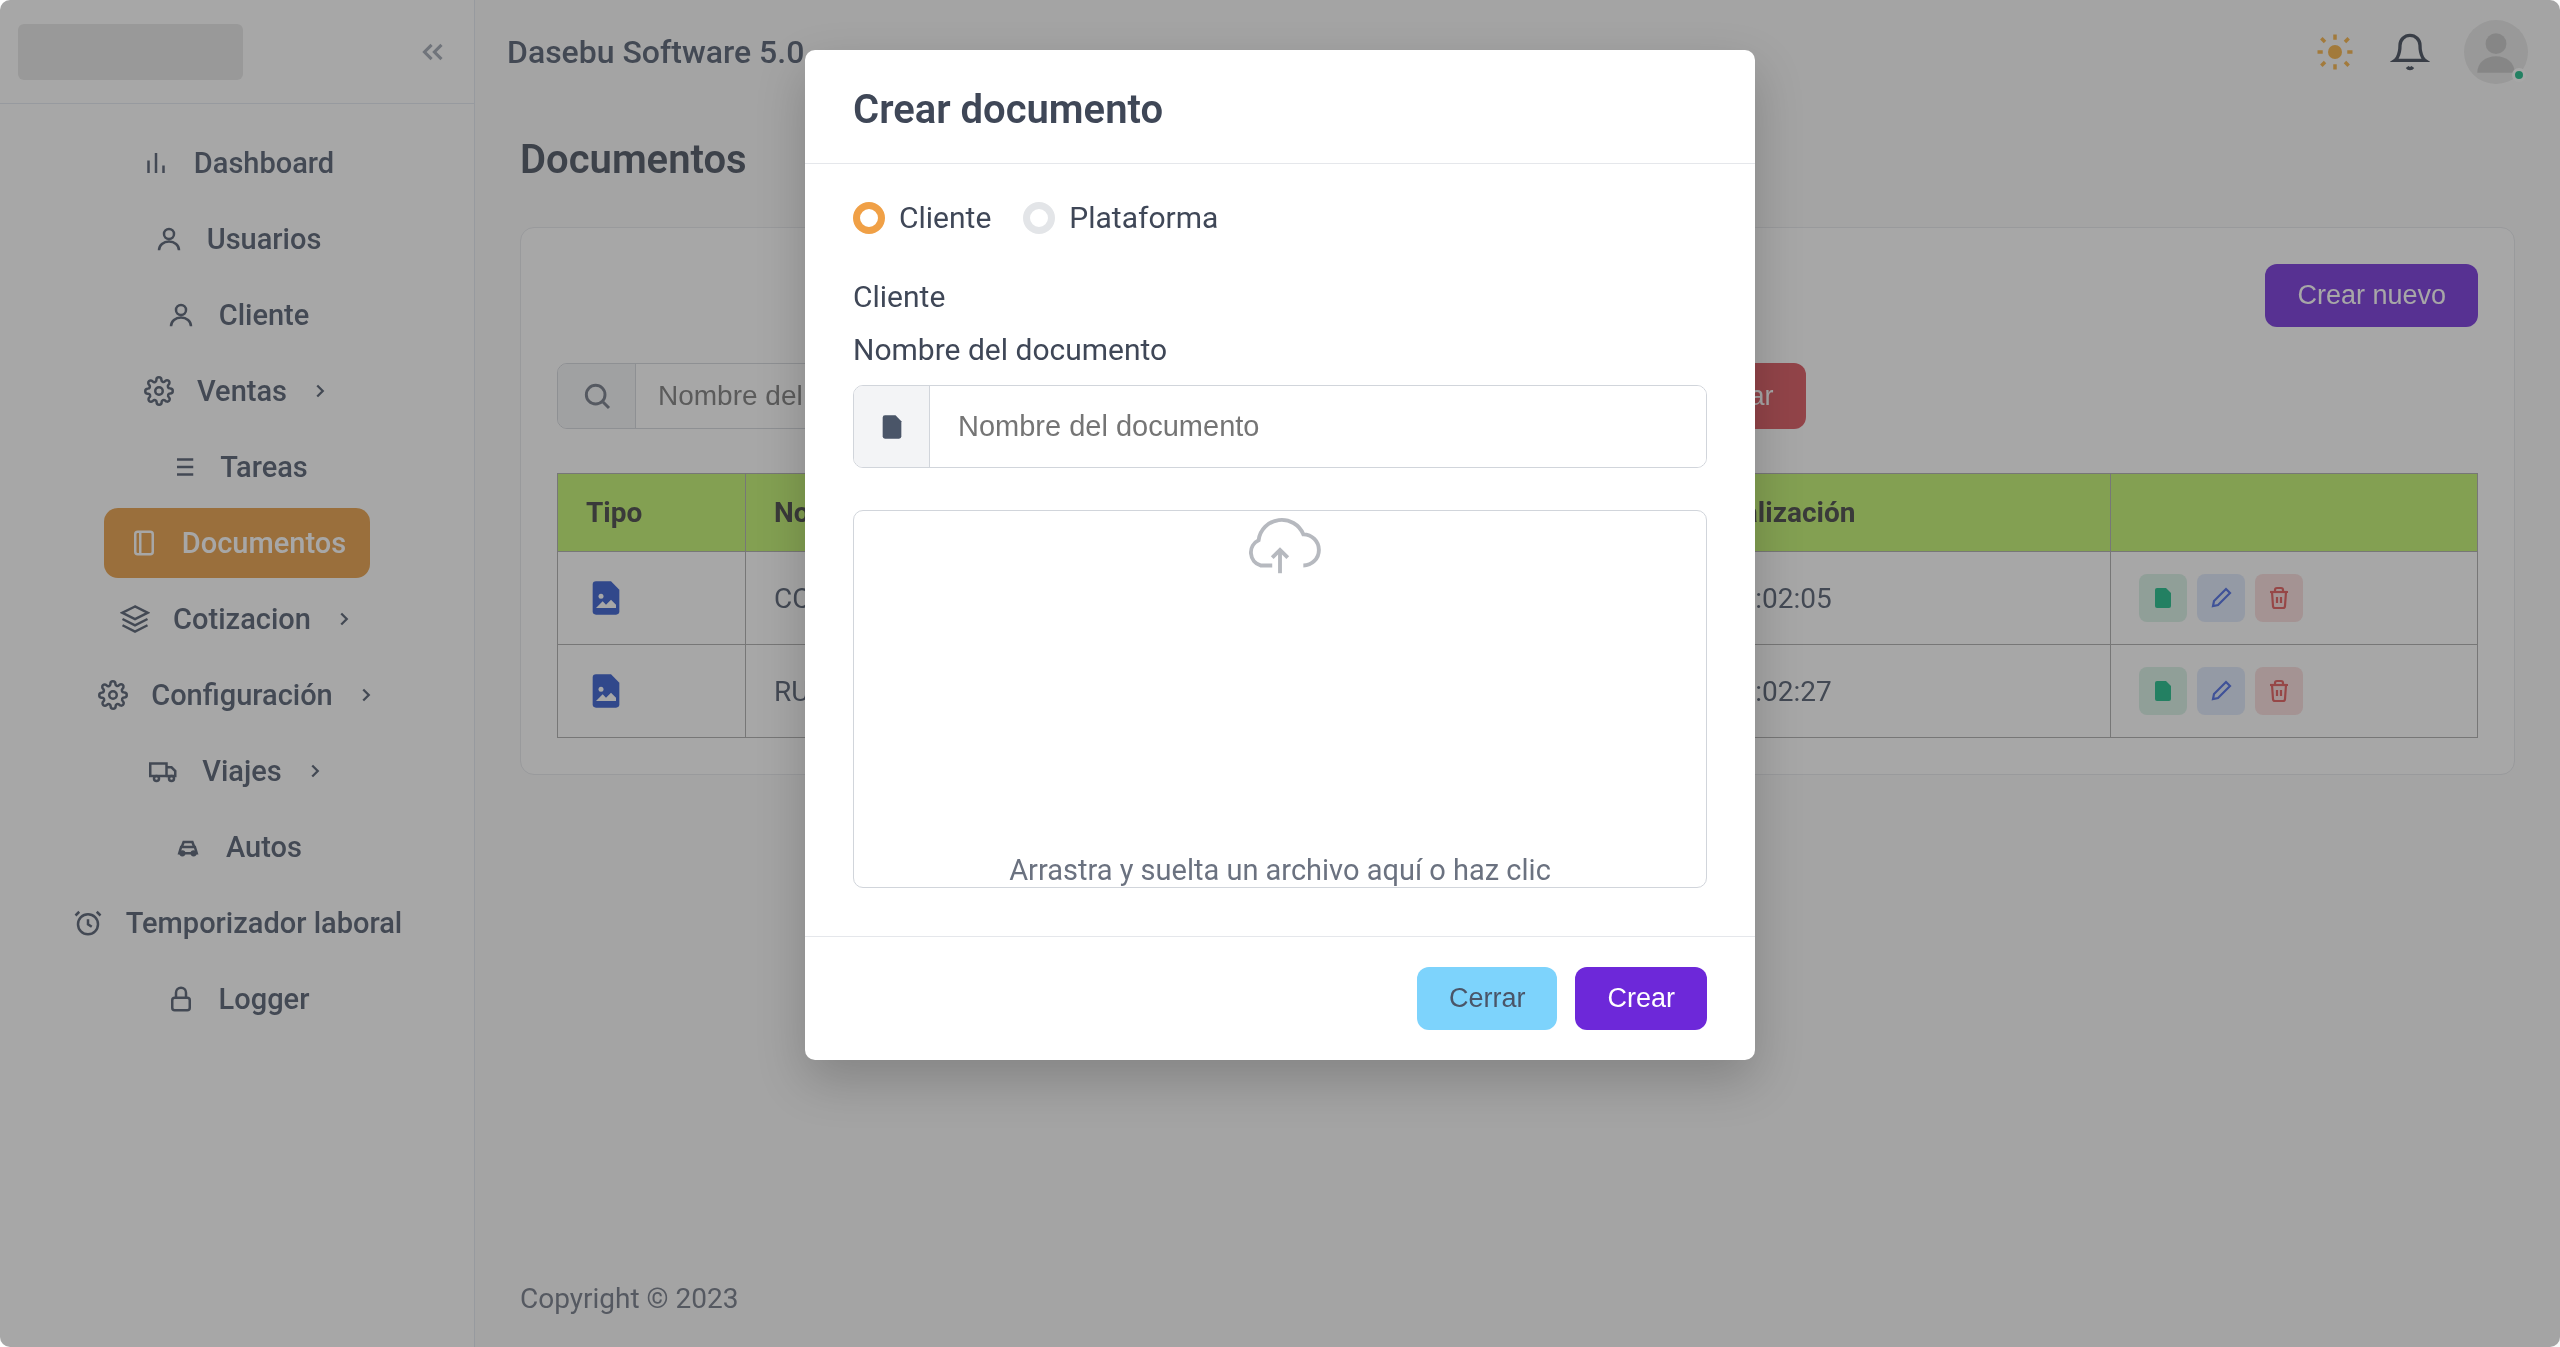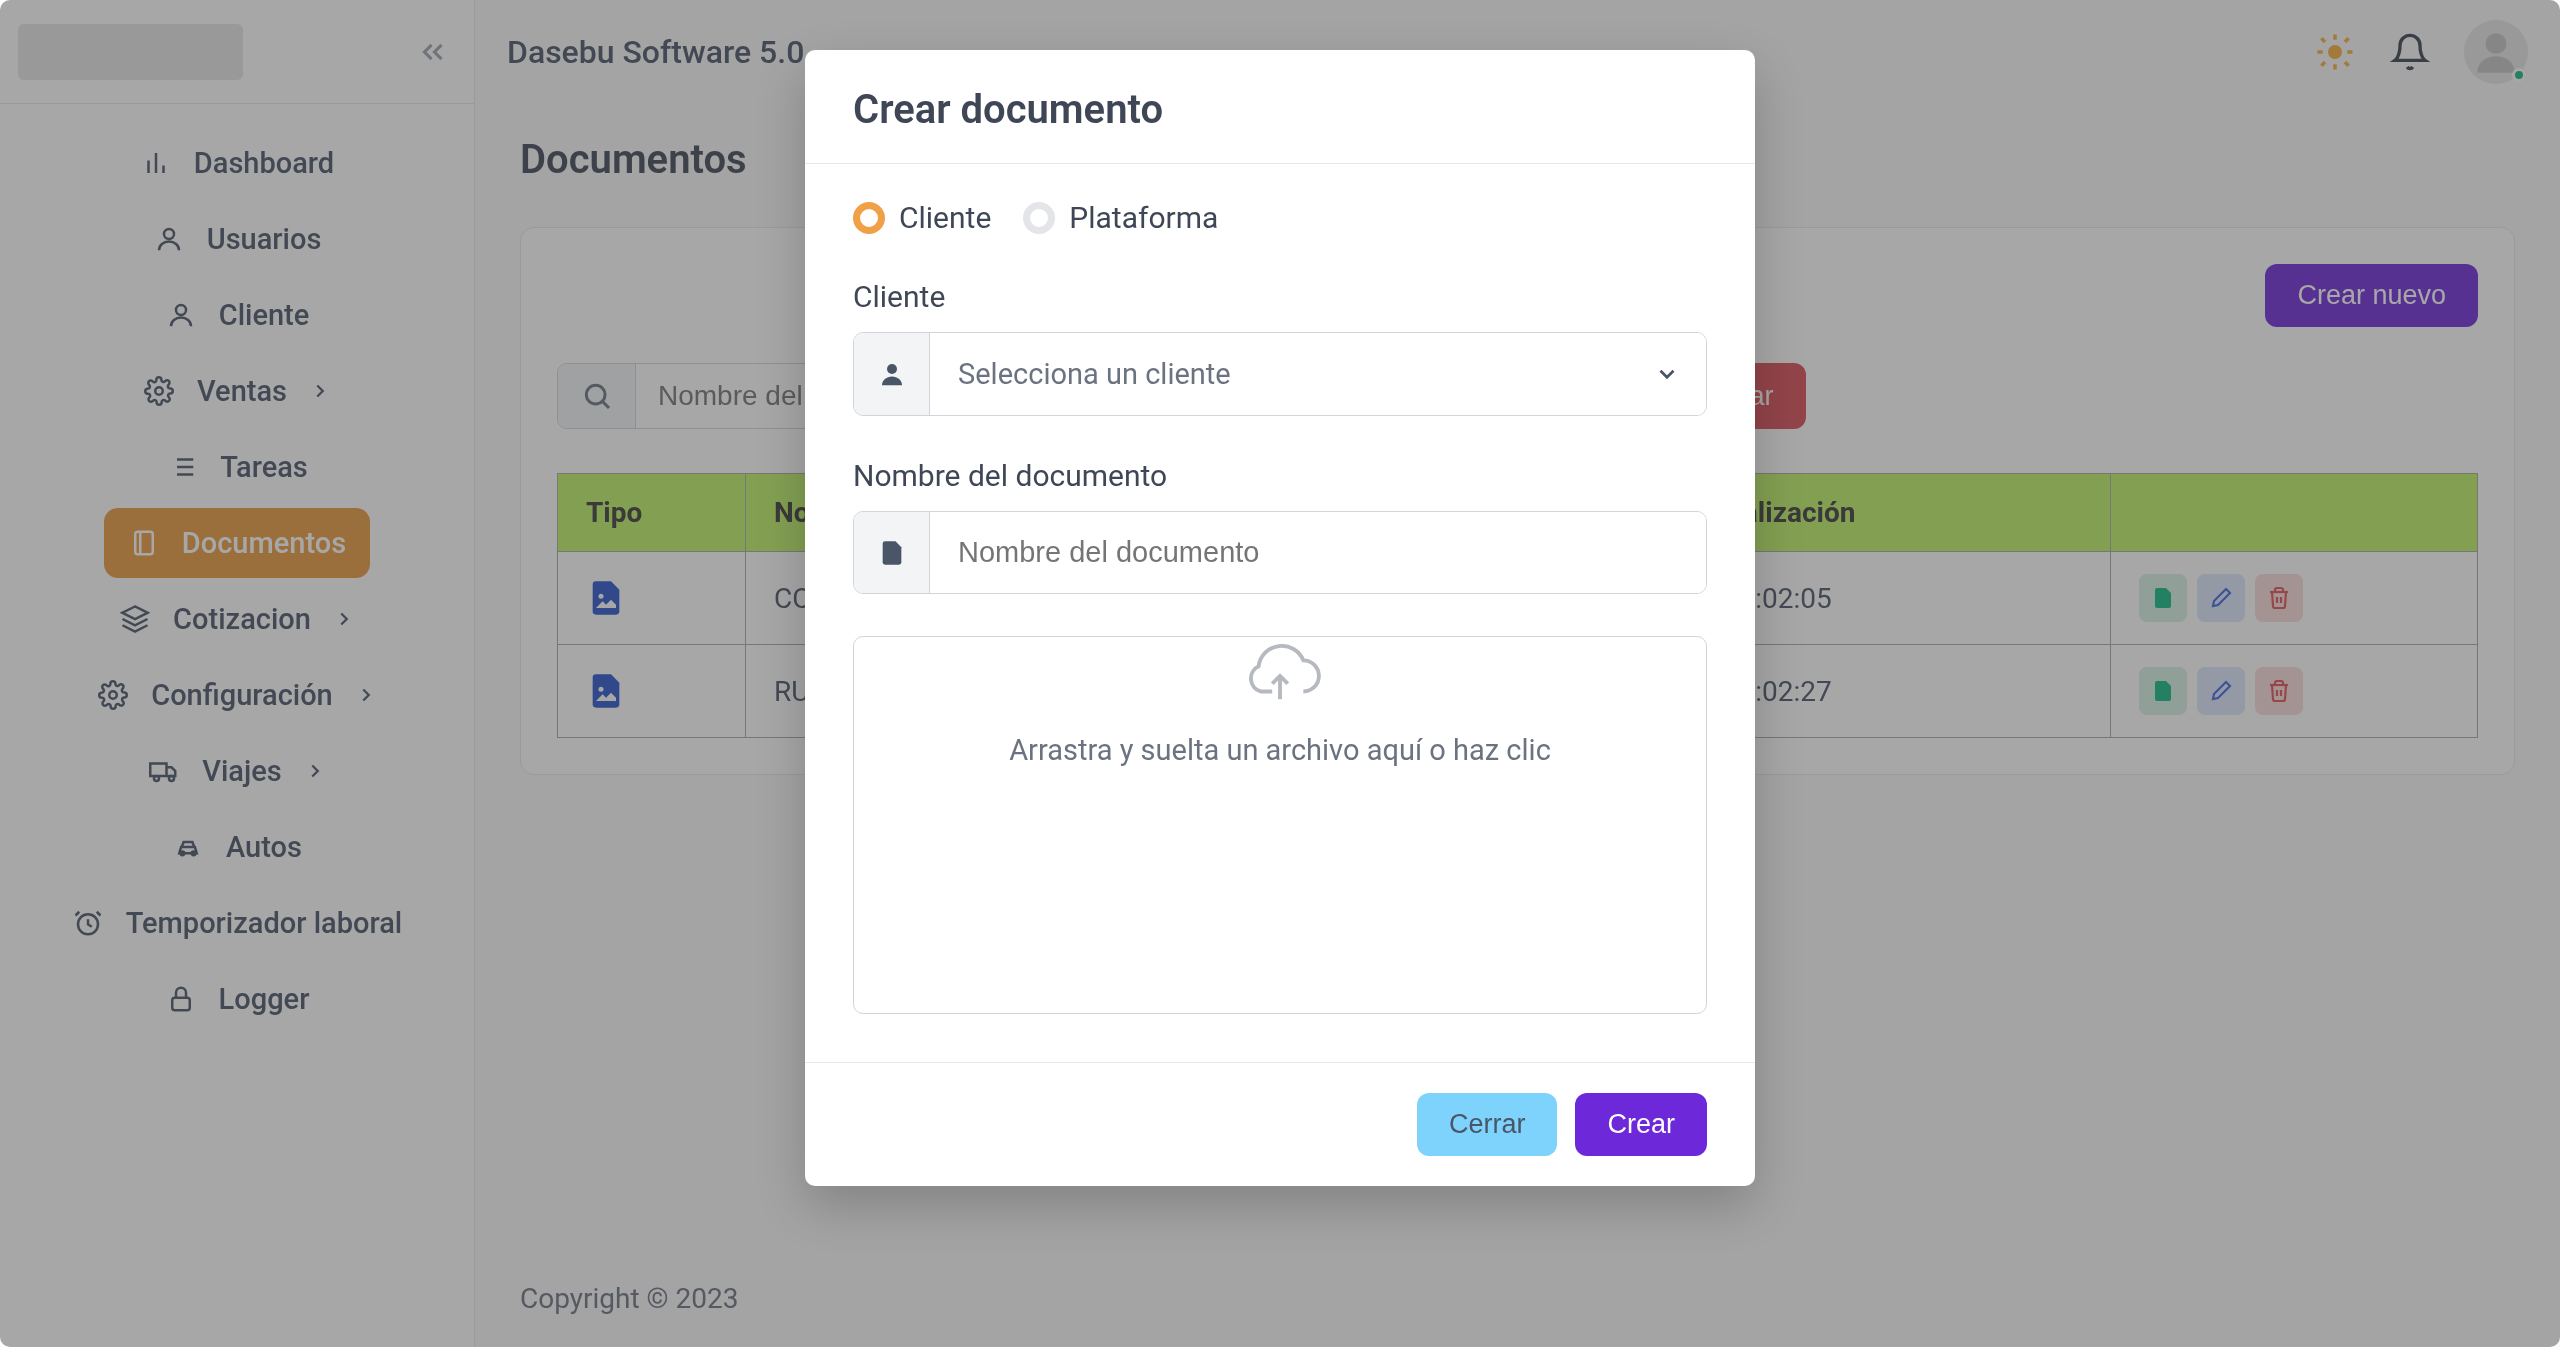--- a/index.html
+++ b/index.html
@@ -326,21 +326,21 @@
   color: #4a5568;
   pointer-events: none;
 }
 .dropzone {
   border: 1px solid #d1d5db;
   border-radius: 10px;
   height: 378px;
   display: flex;
   flex-direction: column;
   align-items: center;
-  justify-content: flex-start;
+  justify-content: space-between;
   gap: 26px;
   cursor: pointer;
 }
 .dropzone-text {
   font-size: 29px;
   color: #6b7280;
 }
 .modal-footer {
   border-top: 1px solid #e5e7eb;
   padding: 30px 48px;
@@ -661,36 +661,20 @@
           <span class="radio-circle checked"></span>
           <span>Cliente</span>
         </label>
         <label class="radio-opt">
           <span class="radio-circle"></span>
           <span>Plataforma</span>
         </label>
       </div>
 
       <label class="form-label">Cliente</label>
-      <div class="input-group">
-        <div class="input-icon-box">
-          <svg width="30" height="30" viewBox="0 0 24 24" fill="currentColor">
-              <circle cx="12" cy="8" r="4"></circle>
-              <path d="M4 21c0-4 3.6-7 8-7s8 3 8 7"></path>
-            </svg>
-        </div>
-        <div class="select-wrapper">
-          <div class="select-field">Selecciona un cliente</div>
-          <span class="select-chevron">
-            <svg width="26" height="26" viewBox="0 0 24 24" fill="none" stroke="currentColor" stroke-width="2.5">
-                <polyline points="6 9 12 15 18 9"></polyline>
-              </svg>
-          </span>
-        </div>
-      </div>
 
       <label class="form-label">Nombre del documento</label>
       <div class="input-group">
         <div class="input-icon-box">
           <svg width="28" height="28" viewBox="0 0 24 24" fill="currentColor">
               <path d="M6 2h9l5 5v13a2 2 0 0 1-2 2H6a2 2 0 0 1-2-2V4a2 2 0 0 1 2-2z"></path>
             </svg>
         </div>
         <input class="input-field" placeholder="Nombre del documento" style="">
       </div>

